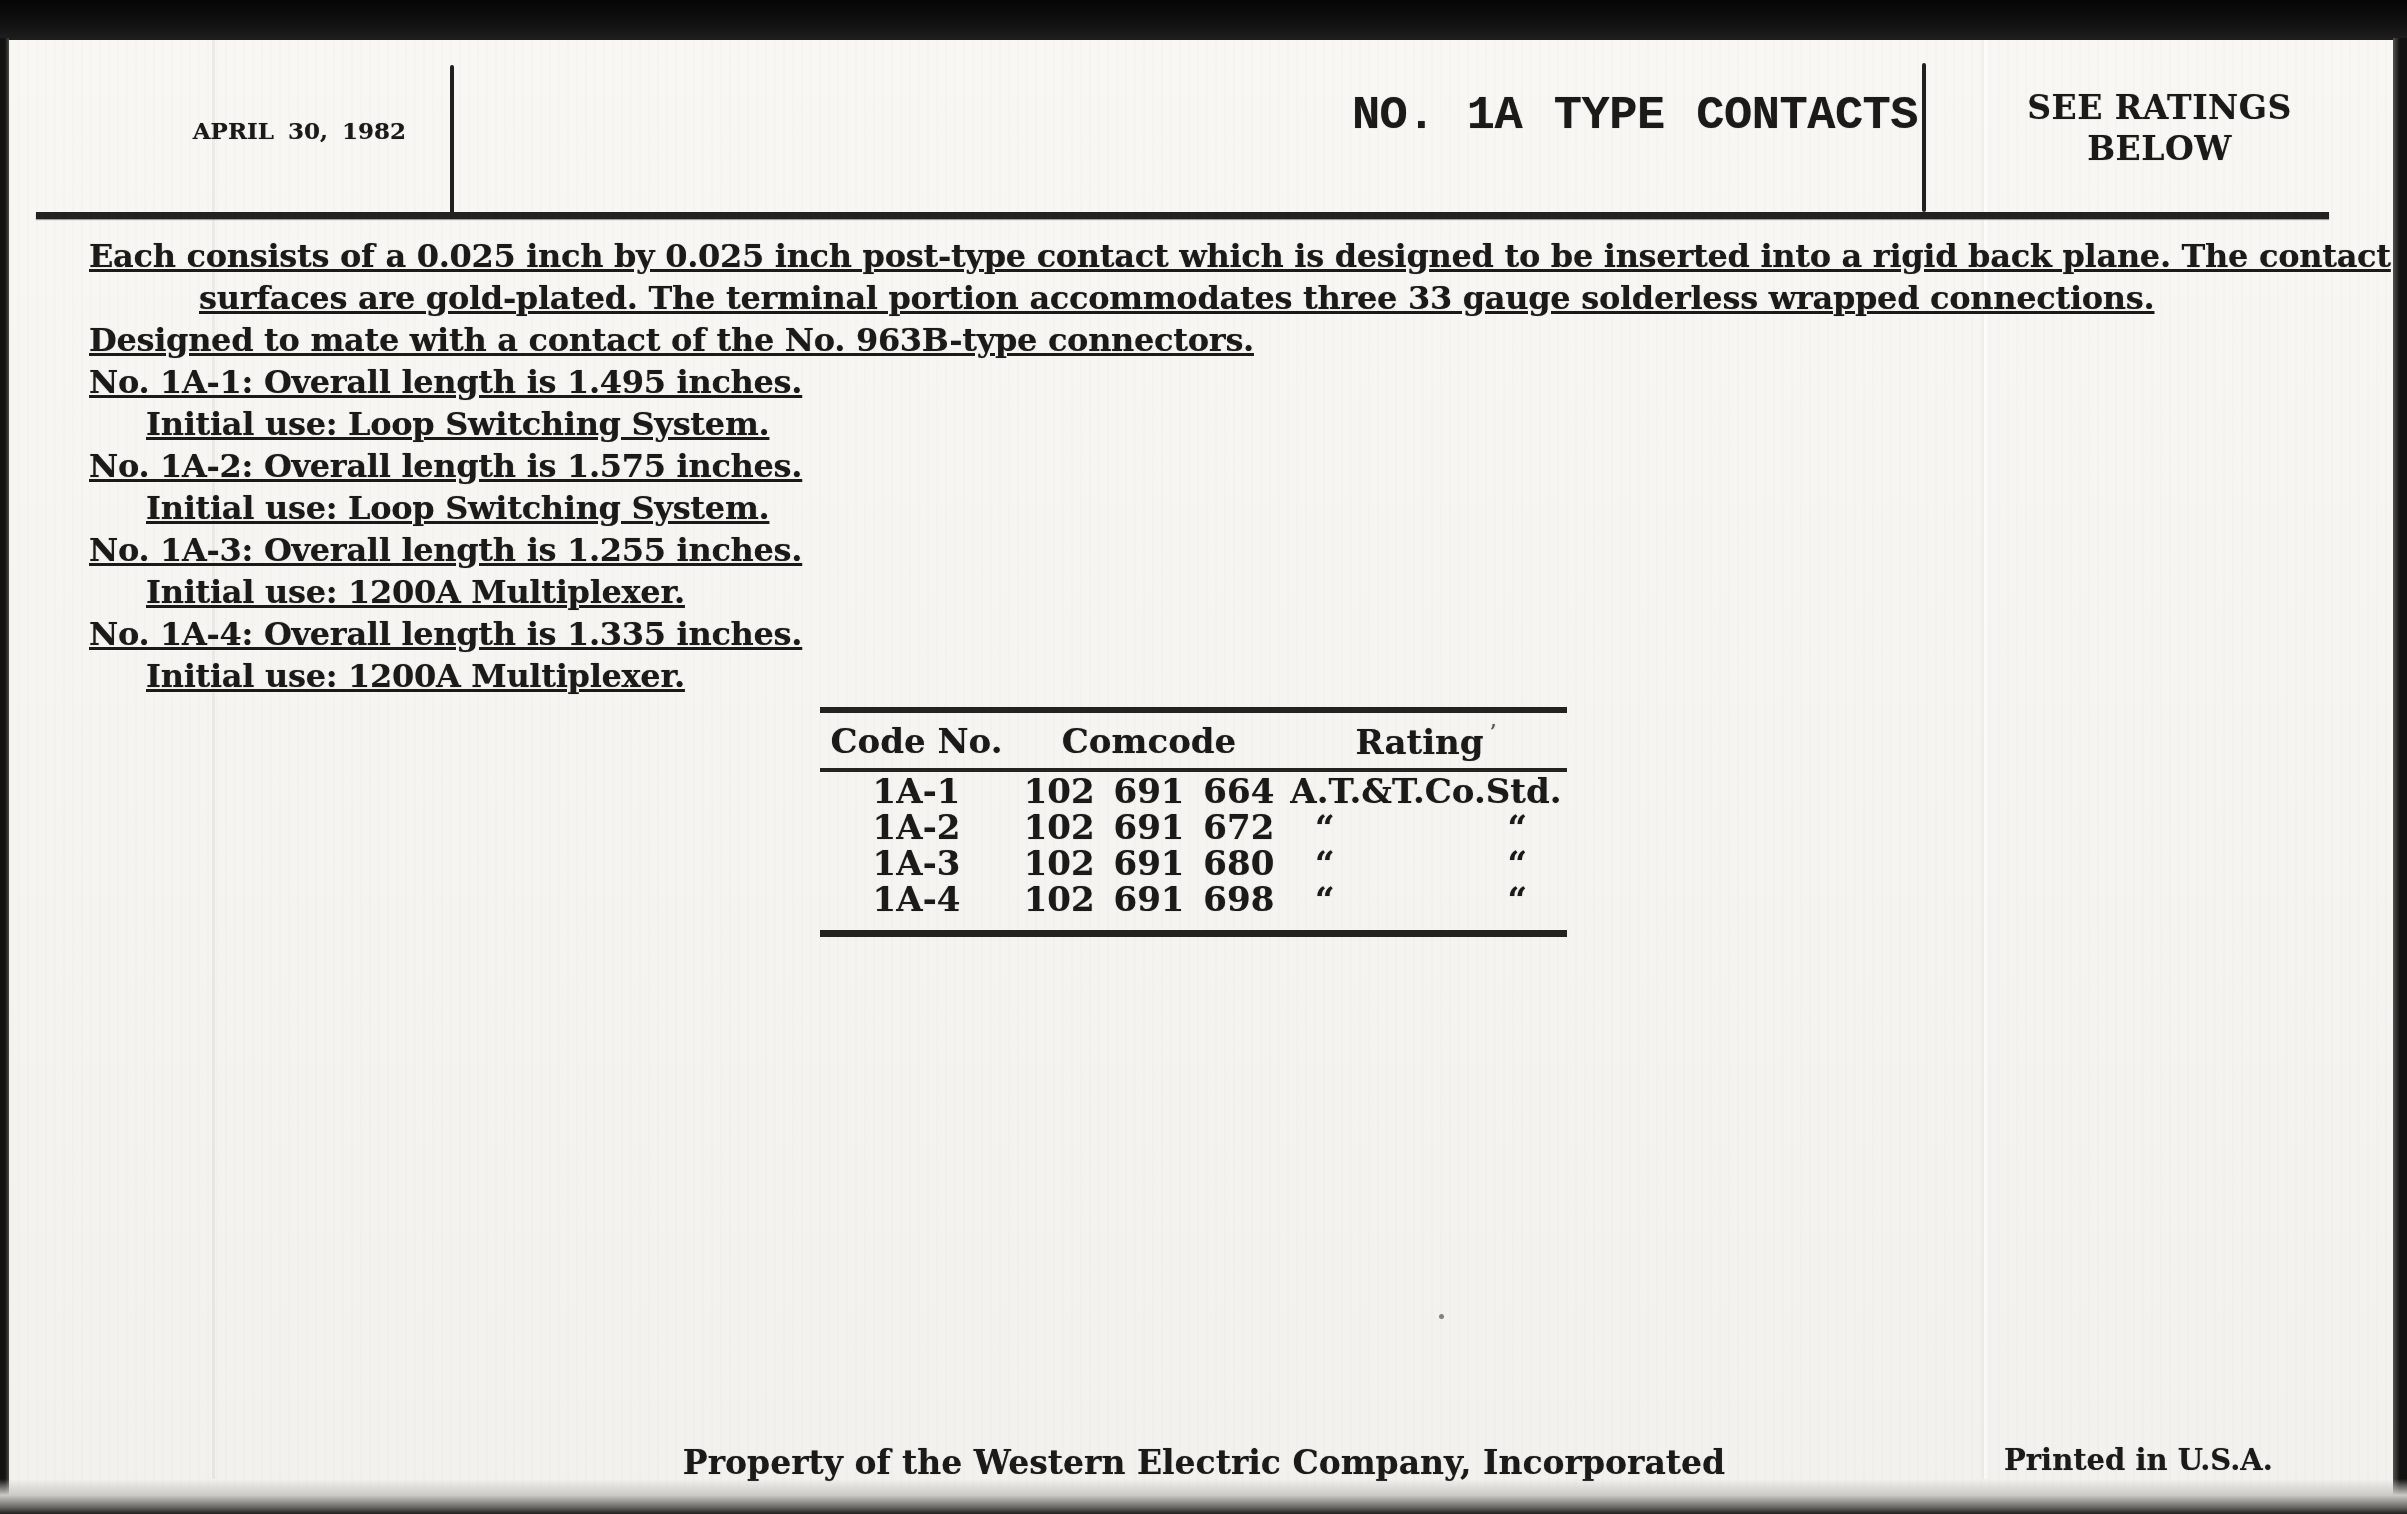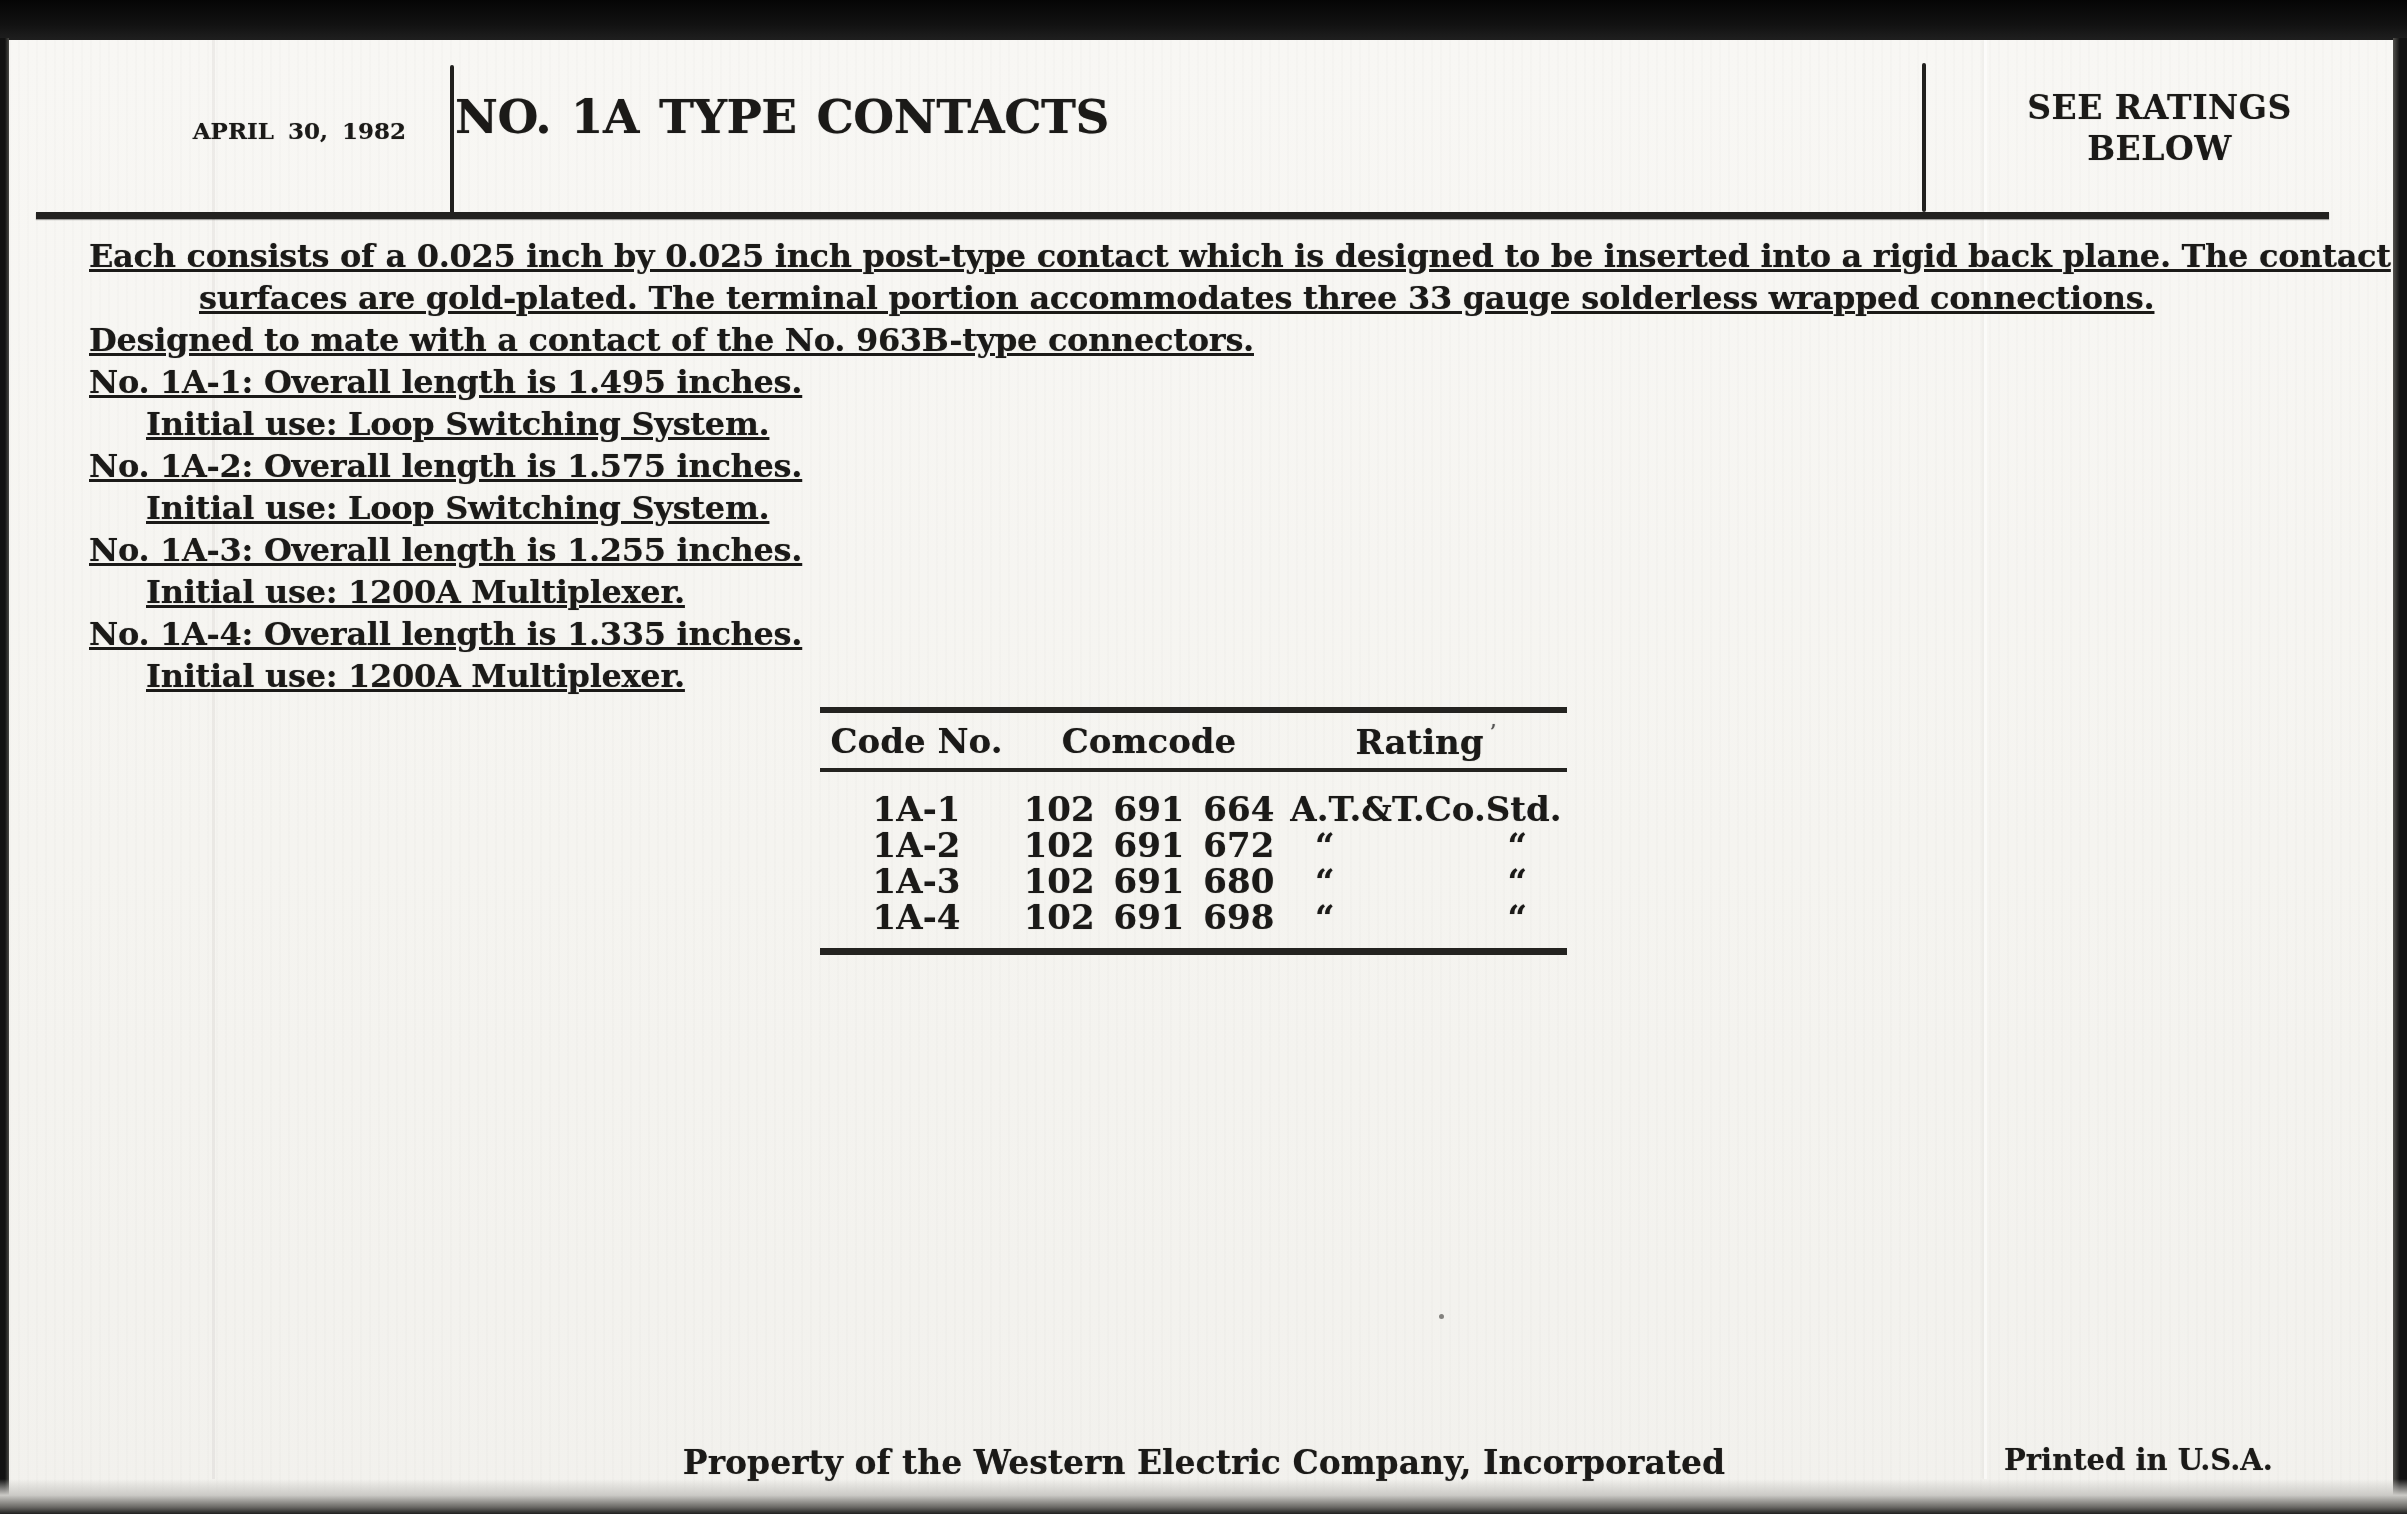--- a/index.html
+++ b/index.html
@@ -45,21 +45,21 @@
 
   
   .hdr-date {
     position: absolute; left: 79px; top: 117px; width: 327px;
     font-size: 23px; font-weight: bold; letter-spacing: 0px; word-spacing: 6px;
     text-align: right; white-space: nowrap;
   }
   .hdr-title {
     position: absolute; left: 455px; top: 89px; width: 1463px;
     font-size: 47px; font-weight: bold; letter-spacing: -0.5px; word-spacing: 4px;
-    text-align: left; white-space: nowrap;
+    text-align: right; white-space: nowrap; font-family: Liberation Mono, monospace;
   }
   .hdr-ratings {
     position: absolute; left: 1931px; top: 87px; width: 457px;
     font-size: 33px; font-weight: bold; letter-spacing: 0.5px;
     line-height: 41px; text-align: center;
   }
   .vrule { position: absolute; width: 4px; background: #21201e; border-radius: 2px; }
   .vrule.left  { left: 450px; top: 65px; height: 149px; }
   .vrule.right { left: 1922px; top: 63px; height: 149px; }
   .hdr-rule {
@@ -81,21 +81,21 @@
     position: absolute; left: 820px; top: 707px; width: 747px;
     border-top: 6px solid #242320; border-bottom: 7px solid #242320;
     font-size: 34px; font-weight: bold;
   }
   .rtable .thead {
     display: grid; grid-template-columns: 193px 272px 282px;
     height: 55px; align-items: center;
     border-bottom: 4px solid #242320;
   }
   .rtable .thead > div { text-align: center; }
-  .rtable .tbody { padding: 19px 0 13px 0; }
+  .rtable .tbody { padding: 1px 0 13px 0; }
   .rtable .trow {
     display: grid; grid-template-columns: 193px 272px 282px;
     line-height: 36px;
   }
   .rtable .trow > div { text-align: center; }
   .rtable .comcode { word-spacing: 7px; }
   .rtable .ditto-cell { display: flex; justify-content: space-between; padding: 0 40px 0 30px; }
   .hdr-tick { font-size: 22px; vertical-align: 14px; color: #555; margin-left: 6px; font-weight: normal; }
 
   

